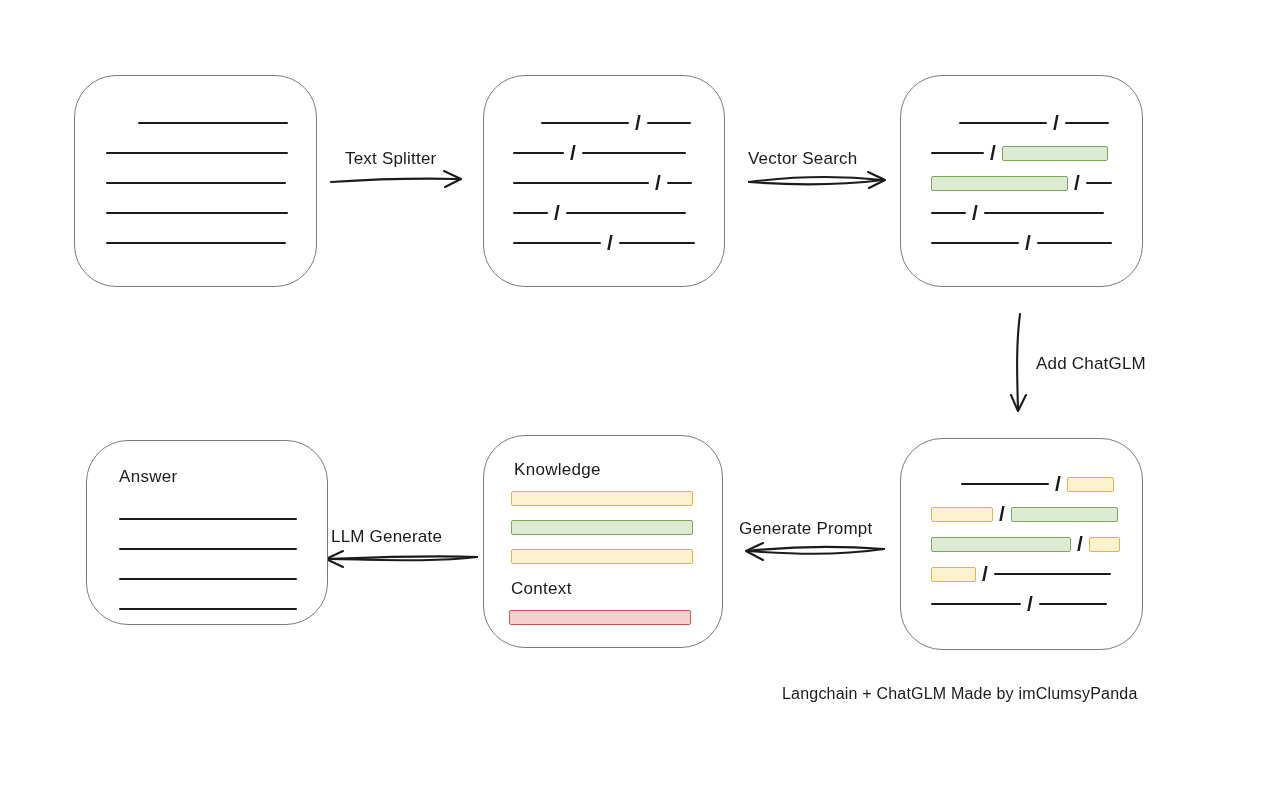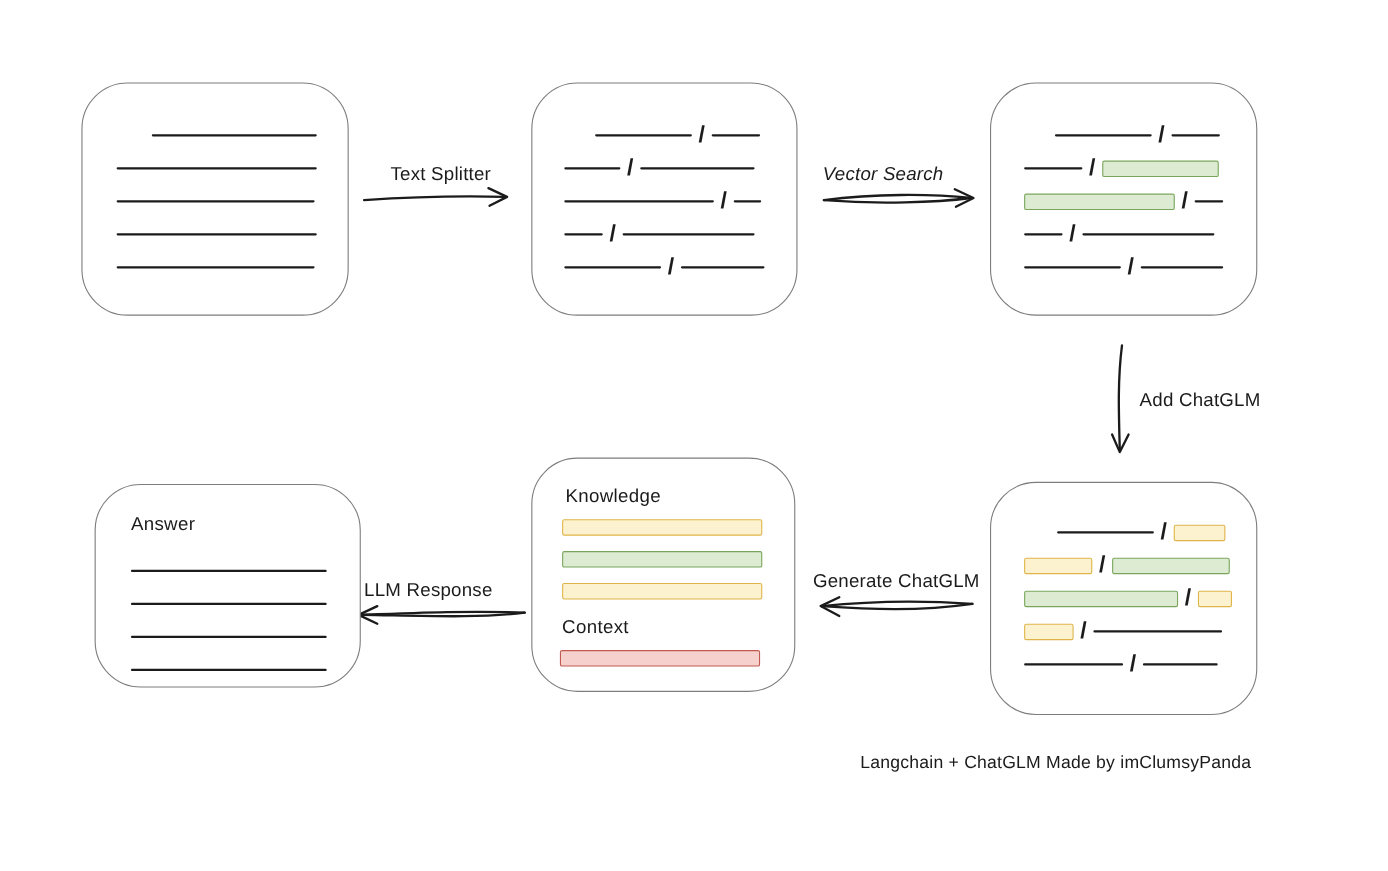--- a/index.html
+++ b/index.html
@@ -162,21 +162,21 @@
           <div class="seg-line" style="width: 117px;"></div>
         </div>
         <div class="row">
           <div class="seg-line" style="width: 90px;"></div>
           <span class="slash">/</span>
           <div class="seg-line" style="width: 68px;"></div>
         </div>
       </div>
   </div>
 
-  <div class="box" style="left:483px;top:416px;width:240px;height:213px;">
+  <div class="box" style="left:483px;top:435px;width:240px;height:213px;">
     <div class="box-title" style="left:30px;top:24px;">Knowledge</div>
     <div class="bar-stack" style="left:27px;top:55px;">
         <div class="bar yellow"></div>
         <div class="bar green"></div>
         <div class="bar yellow"></div>
       </div>
     <div class="box-title" style="left:27px;top:143px;">Context</div>
     <div class="bar-stack" style="left:25px;top:174px;">
         <div class="bar red"></div>
       </div>
@@ -193,21 +193,21 @@
         </div>
         <div class="row">
           <div class="seg-line" style="width: 178px;"></div>
         </div>
         <div class="row">
           <div class="seg-line" style="width: 178px;"></div>
         </div>
       </div>
   </div>
 
-  <div class="lbl" style="left:355px;top:149px;">Text Splitter</div>
-  <div class="lbl" style="left:748px;top:149px;font-style:italic;">Vector Search</div>
+  <div class="lbl" style="left:345px;top:149px;">Text Splitter</div>
+  <div class="lbl" style="left:748px;top:149px;">Vector Search</div>
   <div class="lbl" style="left:1036px;top:354px;">Add ChatGLM</div>
-  <div class="lbl" style="left:739px;top:519px;">Generate ChatGLM</div>
-  <div class="lbl" style="left:331px;top:527px;">LLM Response</div>
+  <div class="lbl" style="left:739px;top:519px;">Generate Prompt</div>
+  <div class="lbl" style="left:331px;top:527px;">LLM Generate</div>
 
   <div class="caption" style="left:782px;top:685px;">Langchain + ChatGLM Made by imClumsyPanda</div>
 
 </div>
 
 </body></html>

